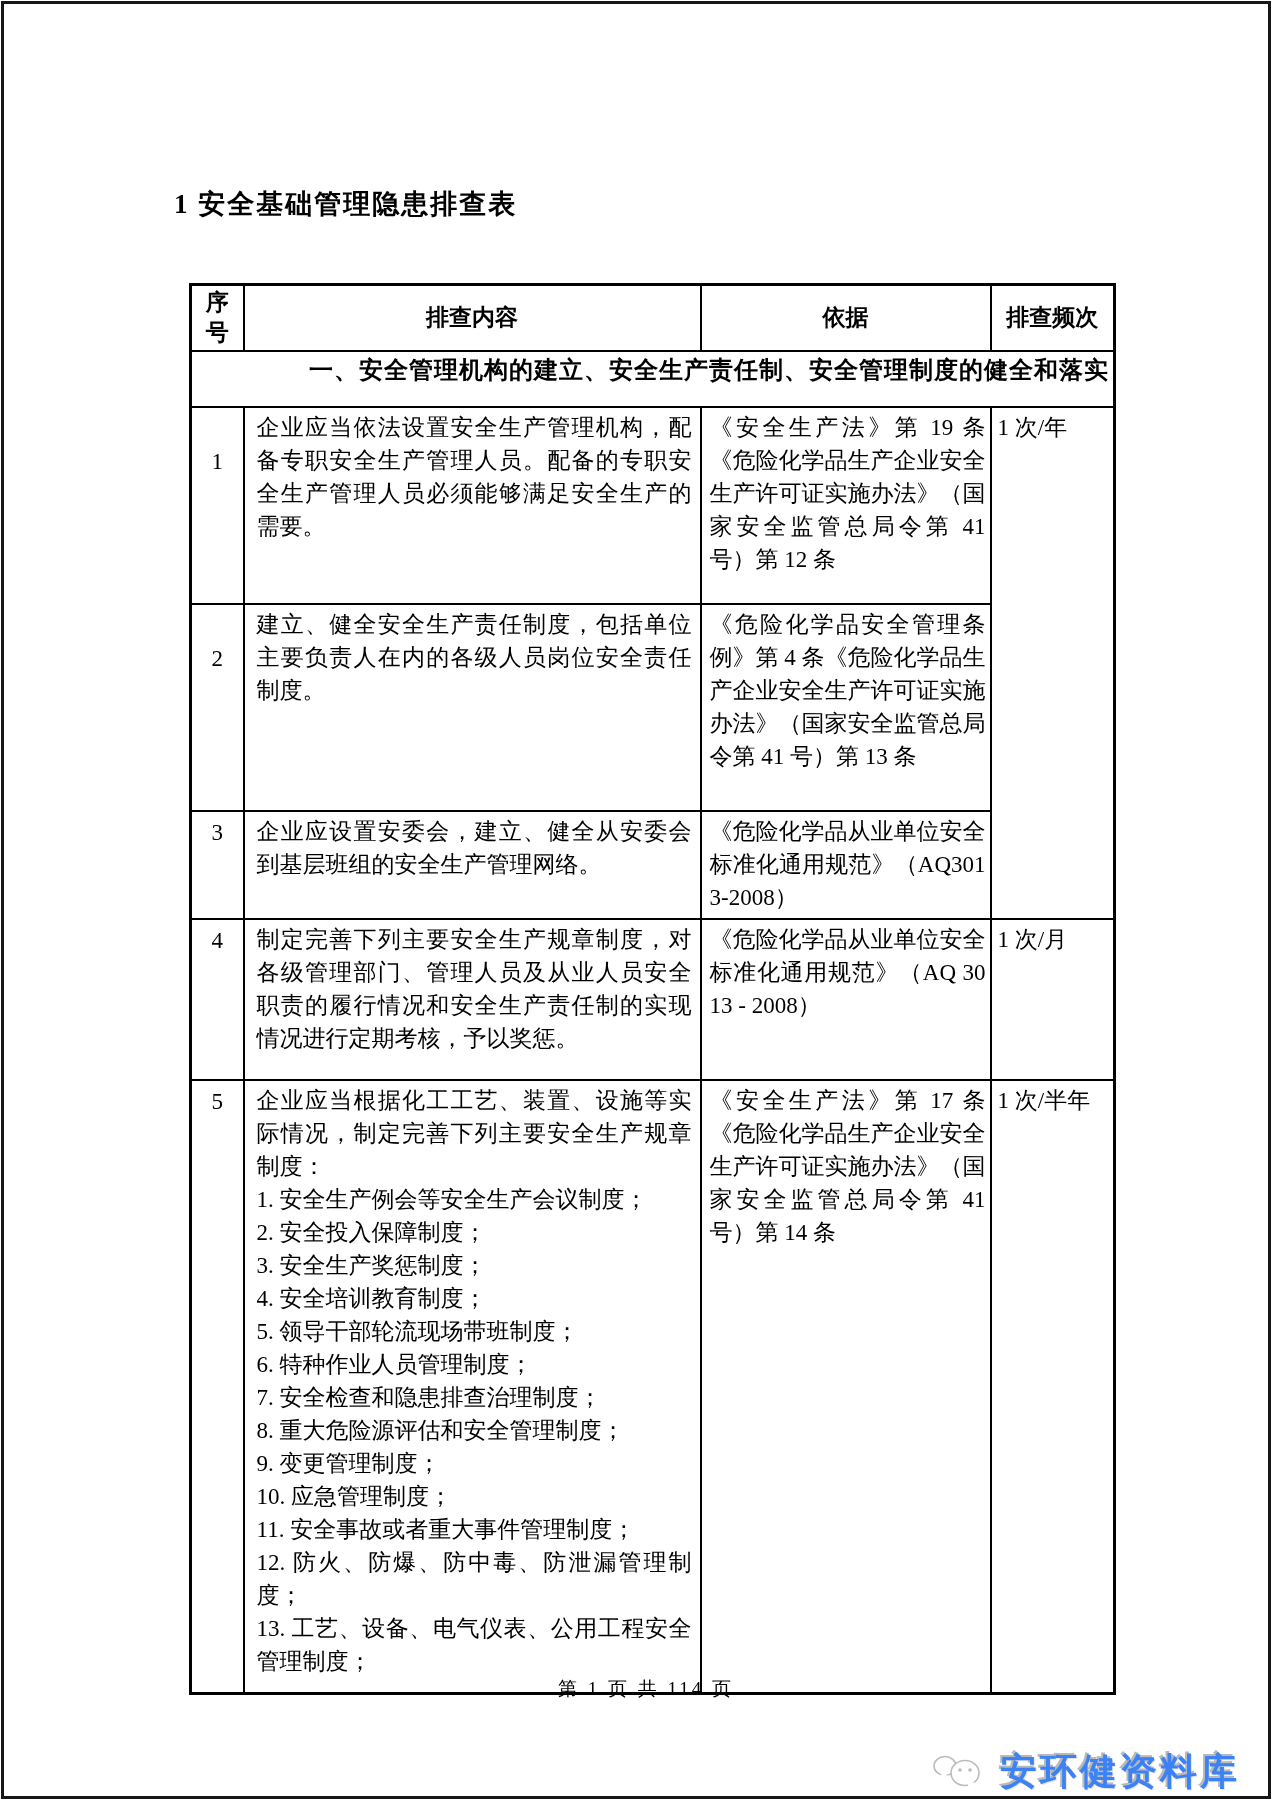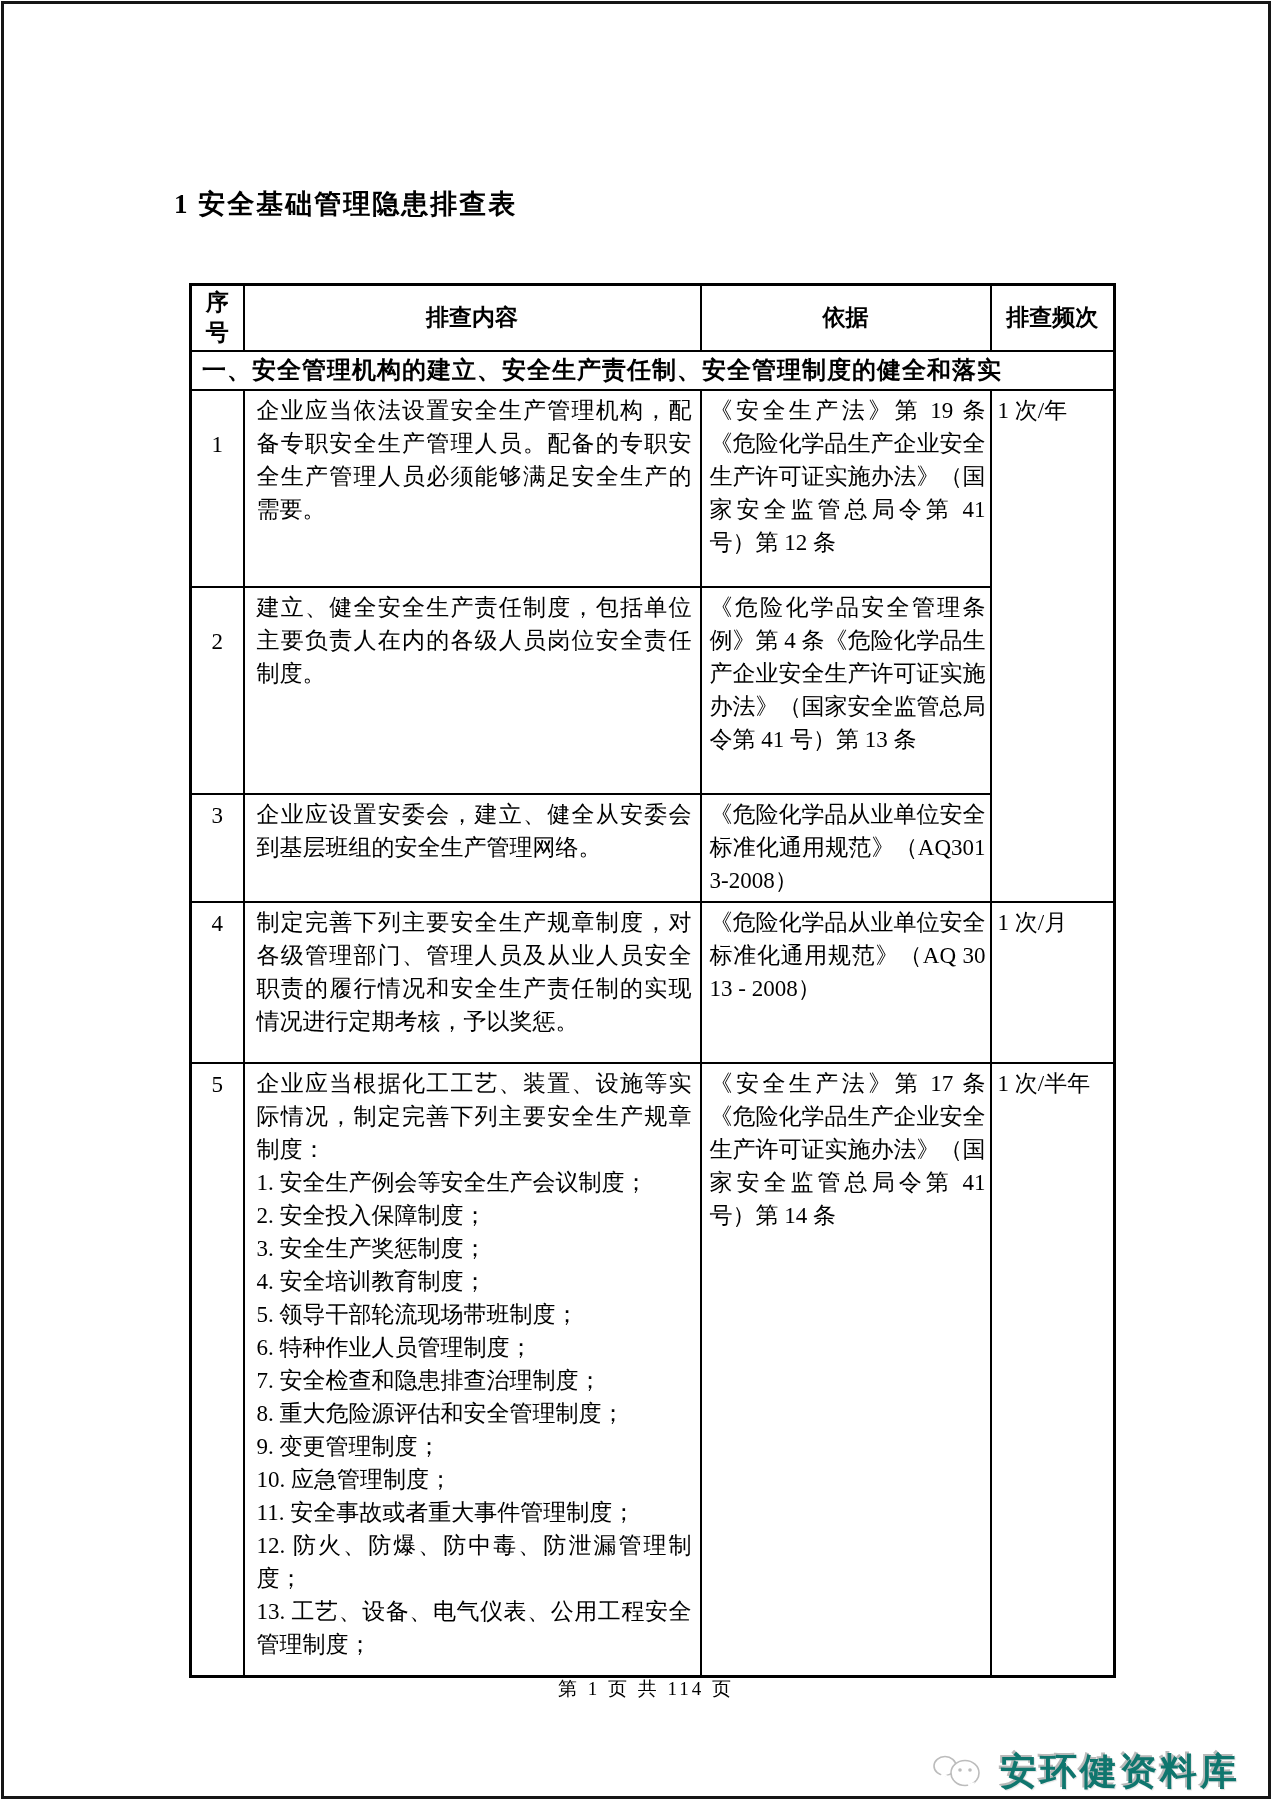--- a/index.html
+++ b/index.html
@@ -21,21 +21,21 @@
     font-size:23px;line-height:33px;
   }
   table.sheet,table.sheet th,table.sheet td{border:2px solid #000;}
   table.sheet{border-width:3px;margin-left:19px;}
   th,td{box-sizing:border-box;vertical-align:top;}
   tr.head th{
     font-weight:bold;text-align:center;vertical-align:middle;
     padding:2px 6px;word-break:break-all;line-height:30px;font-size:23px;
   }
   tr.head{height:60px;}
-  tr.sectionrow{height:39px;}
+  tr.sectionrow{height:56px;text-align:right;}
   tr.sectionrow td{
     font-weight:bold;font-size:24px;letter-spacing:1px;
     padding:1px 4px 1px 10px;white-space:nowrap;overflow:hidden;line-height:34px;
   }
   td.num{text-align:center;padding-top:4px;}
   tr.valign-mid td.num{padding-top:37px;}
   td.content{
     padding:3px 8px 14px 12px;text-align:justify;text-justify:inter-ideograph;
     white-space:pre-wrap;word-break:break-all;
   }
@@ -47,21 +47,21 @@
   .footer{
     position:absolute;left:16px;top:1676px;width:1260px;text-align:center;
     font-size:19px;letter-spacing:3px;
   }
   .watermark{
     position:absolute;right:40px;top:1746px;height:52px;
     display:flex;align-items:center;gap:10px;
   }
   .watermark .wm-text{
     font-family:"Liberation Sans","DejaVu Sans",sans-serif;
-    font-size:37px;font-weight:bold;letter-spacing:3px;color:#0f766e;
+    font-size:37px;font-weight:bold;letter-spacing:3px;color:#3b82f6;
     text-shadow:-2px -2px 0 #b9b9b9,1px 1px 1px #e2e2e2;
   }
   .wm-icon{display:block;}
 </style>
 </head>
 <body>
 
 <div class="frame"></div>
 
 <h1 class="title">1  安全基础管理隐患排查表</h1>

